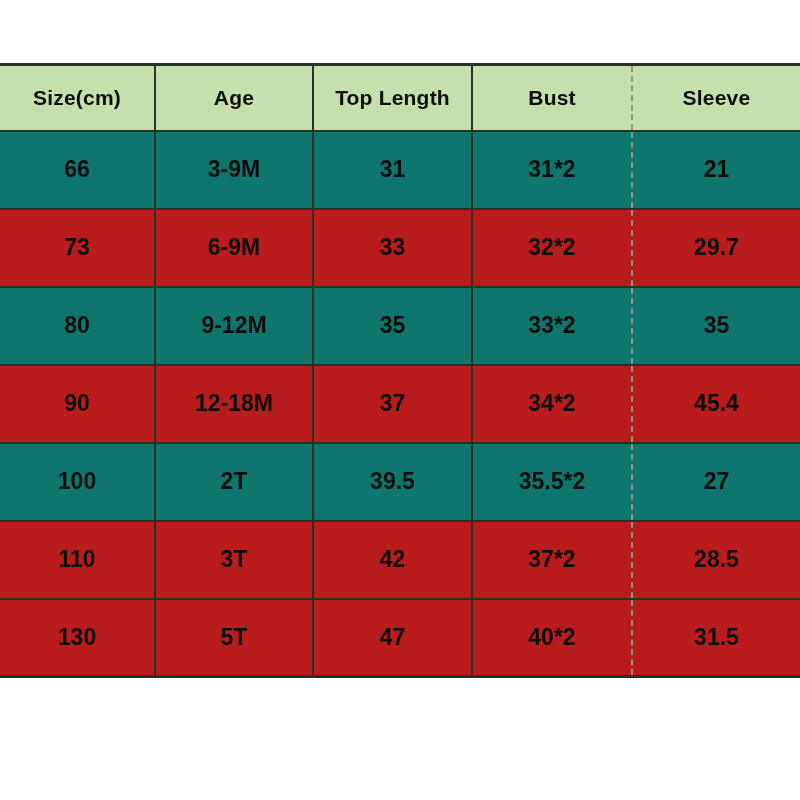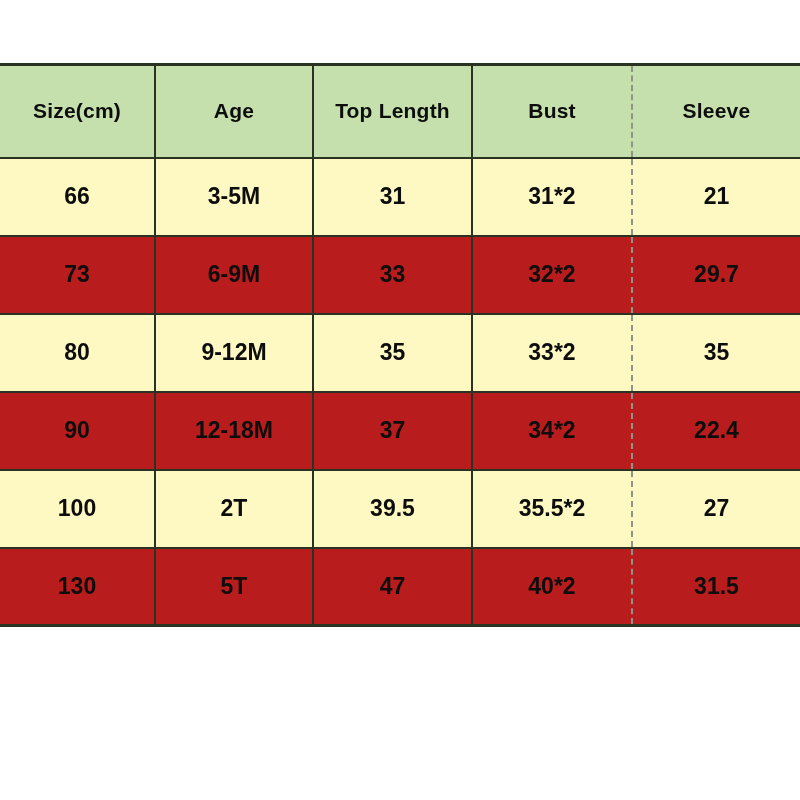--- a/index.html
+++ b/index.html
@@ -52,32 +52,32 @@
     border-bottom: none;
   }
 
   
   table.size-chart th.dashed-edge,
   table.size-chart td.dashed-edge {
     border-right: 2px dashed #8f9488;
   }
 
   thead th {
-    height: 93px;
+    height: 66px;
     background: #c5e0ac;
     font-weight: bold;
     font-size: 21px;
     letter-spacing: 0.2px;
   }
   tbody td {
     height: 78px;
     font-size: 23px;
     font-weight: bold;
   }
-  tbody tr.row-light td { background: #fef9c3; }
+  tbody tr.row-light td { background: #0f766e; }
   tbody tr.row-dark  td { background: #b91c1c; }
 </style>
 </head>
 <body>
 
 <div id="size-chart-wrap">
   <table class="size-chart">
     <colgroup>
       <col class="c-size">
       <col class="c-age">
@@ -90,21 +90,21 @@
         <th>Size(cm)</th>
         <th>Age</th>
         <th>Top Length</th>
         <th class="dashed-edge">Bust</th>
         <th>Sleeve</th>
       </tr>
     </thead>
     <tbody>
       <tr class="row-light">
         <td>66</td>
-        <td>3-5M</td>
+        <td>3-9M</td>
         <td>31</td>
         <td class="dashed-edge">31*2</td>
         <td>21</td>
       </tr>
       <tr class="row-dark">
         <td>73</td>
         <td>6-9M</td>
         <td>33</td>
         <td class="dashed-edge">32*2</td>
         <td>29.7</td>
@@ -114,28 +114,35 @@
         <td>9-12M</td>
         <td>35</td>
         <td class="dashed-edge">33*2</td>
         <td>35</td>
       </tr>
       <tr class="row-dark">
         <td>90</td>
         <td>12-18M</td>
         <td>37</td>
         <td class="dashed-edge">34*2</td>
-        <td>22.4</td>
+        <td>45.4</td>
       </tr>
       <tr class="row-light">
         <td>100</td>
         <td>2T</td>
         <td>39.5</td>
         <td class="dashed-edge">35.5*2</td>
         <td>27</td>
+      </tr>
+      <tr class="row-dark">
+        <td>110</td>
+        <td>3T</td>
+        <td>42</td>
+        <td class="dashed-edge">37*2</td>
+        <td>28.5</td>
       </tr>
       <tr class="row-dark">
         <td>130</td>
         <td>5T</td>
         <td>47</td>
         <td class="dashed-edge">40*2</td>
         <td>31.5</td>
       </tr>
     </tbody>
   </table>

